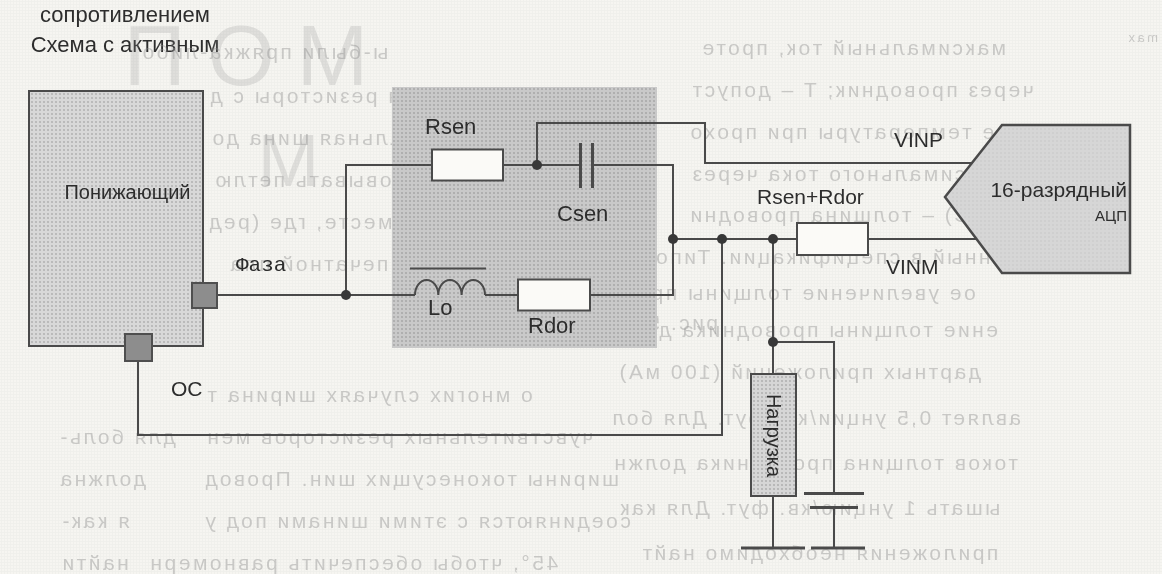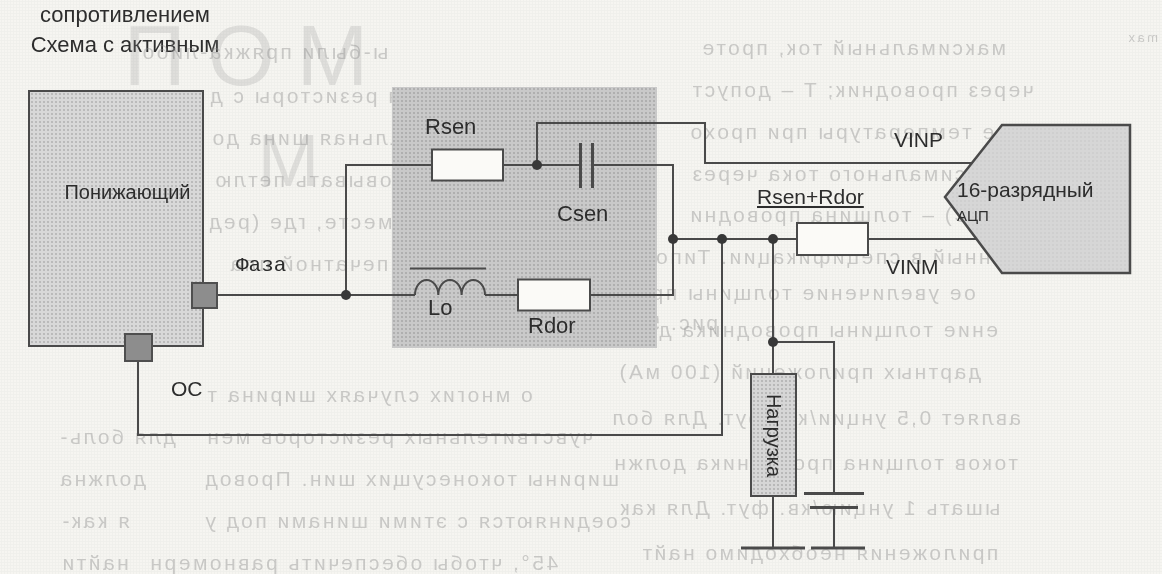--- a/index.html
+++ b/index.html
@@ -37,21 +37,21 @@
     display:flex; align-items:center; justify-content:center;
   }
   .loadbox span{transform:rotate(90deg); white-space:nowrap; font-size:20px;}
   
   svg.circuit{position:absolute; left:0; top:0; pointer-events:none;}
   
   .lbl{position:absolute; white-space:nowrap; font-size:22px;}
   .lbl-title{left:406px; top:20px; width:250px; text-align:center; line-height:30px; font-size:22px;}
   .lbl-title span, .lbl-reg span, .lbl-adc span{display:block;}
   .lbl-reg{position:absolute; left:30px; top:180px; width:195px; text-align:center; line-height:25px; font-size:20px;}
-  .lbl-adc{position:absolute; left:957px; top:177px; width:170px; text-align:left; line-height:26px; font-size:21px;}
+  .lbl-adc{position:absolute; left:957px; top:177px; width:170px; text-align:right; line-height:26px; font-size:21px;}
   .lbl-adc .big{font-size:15px;}
   .f21{font-size:21px;}
 </style>
 </head>
 <body>
 
 <div class="page">
 
   <div class="bleed-layer">
 
@@ -162,21 +162,21 @@
     <span>сопротивлением</span>
     <span>Схема с активным</span>
   </div>
 
   <div class="lbl" style="left:425px; top:114px;">Rsen</div>
   <div class="lbl" style="left:557px; top:201px;">Csen</div>
   <div class="lbl" style="left:428px; top:295px;">Lo</div>
   <div class="lbl" style="left:528px; top:313px;">Rdor</div>
   <div class="lbl f21" style="left:236px; top:254px;font-family:Liberation Mono, monospace;">Фаза</div>
   <div class="lbl f21" style="left:171px; top:377px;">ОС</div>
-  <div class="lbl f21" style="left:757px; top:185px;text-decoration:underline;">Rsen+Rdor</div>
+  <div class="lbl f21" style="left:757px; top:185px;">Rsen+Rdor</div>
   <div class="lbl f21" style="left:894px; top:128px;">VINP</div>
   <div class="lbl f21" style="left:886px; top:255px;">VINM</div>
 
   <div class="lbl-adc">
     <span>16-разрядный</span>
     <span class="big">АЦП</span>
   </div>
 
 </div>
 

